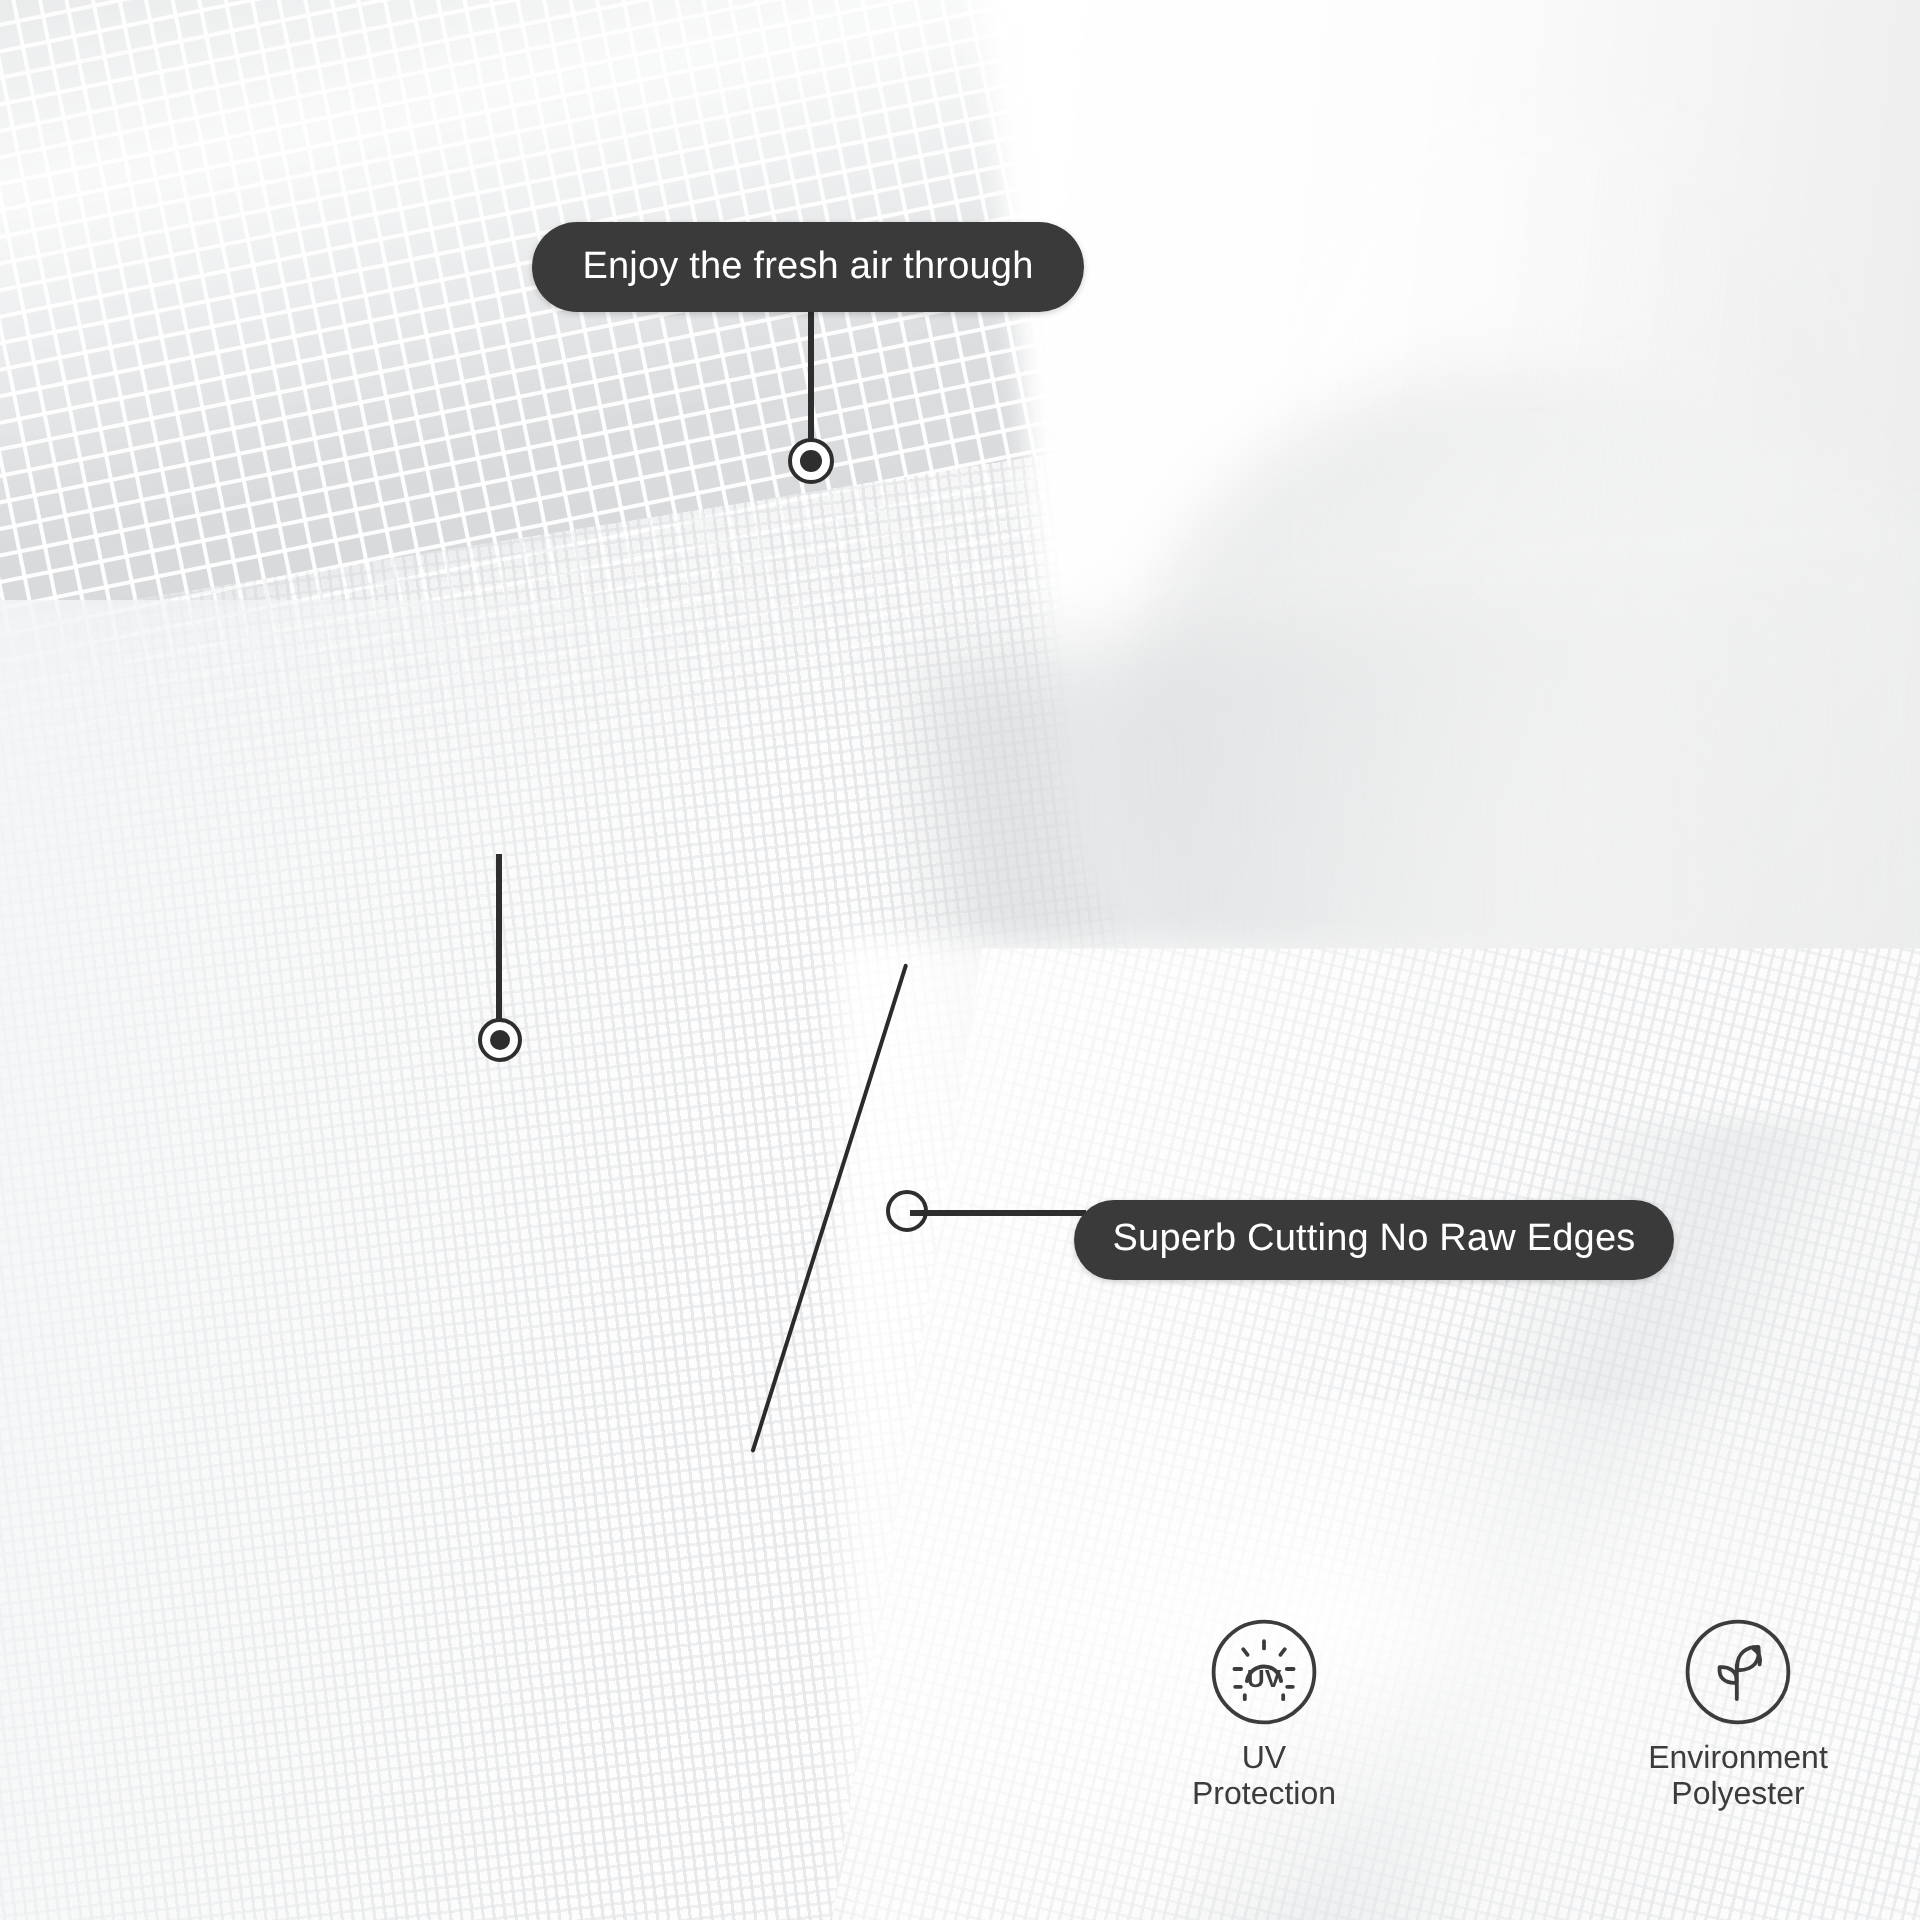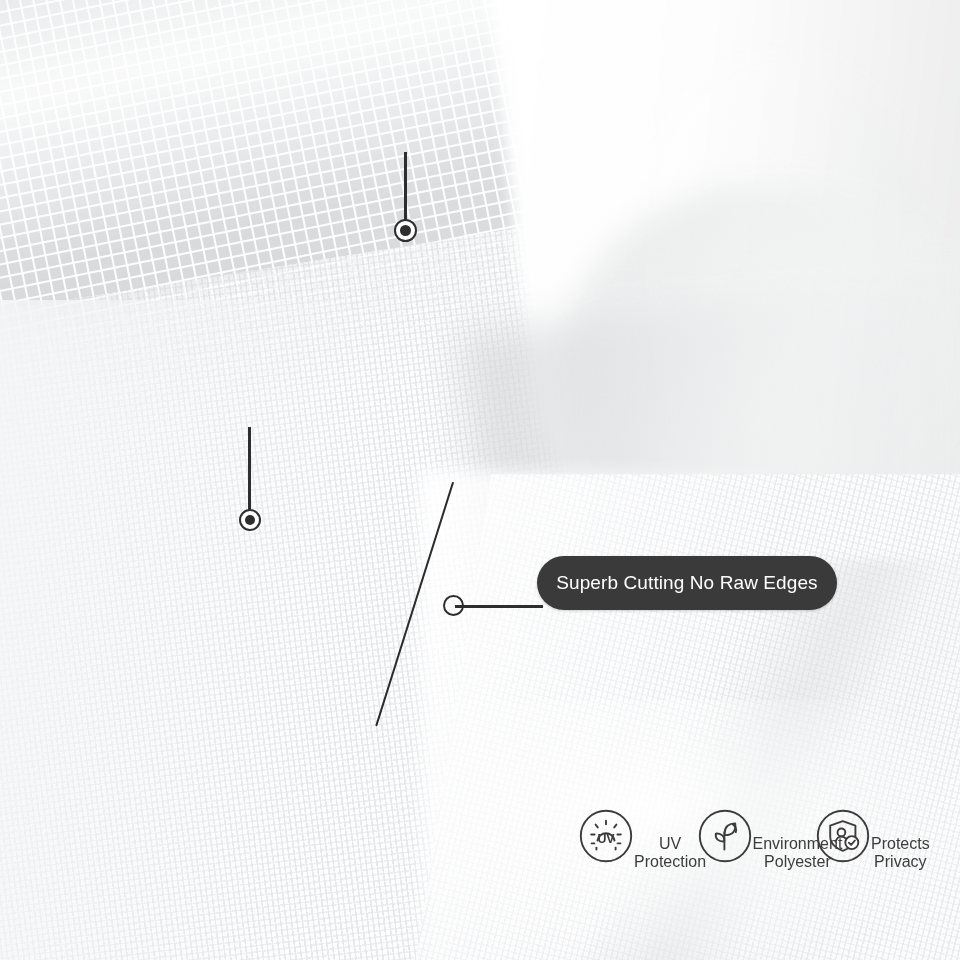--- a/index.html
+++ b/index.html
@@ -144,21 +144,21 @@
     color:#fff;
     border-radius:999px;
     font-size:19px;
     letter-spacing:.1px;
     white-space:nowrap;
     box-shadow:0 1px 3px rgba(0,0,0,.18);
     z-index:30;
   }
   #pill-air   {left:266px; top:111px; width:276px; height:45px;}
   #pill-fiber {left:110px; top:388px; width:277px; height:42px;}
-  #pill-edges {left:537px; top:556px; width:300px; height:54px;}
+  #pill-edges {left:537px; top:600px; width:300px; height:40px;}
 
   
   .leader{position:absolute;background:#2e2e2e;z-index:28;}
   #leader-air   {left:404px; top:152px; width:2.6px; height:78px;}
   #leader-fiber {left:248px; top:427px; width:2.6px; height:92px;}
   #leader-edges {left:455px; top:605px; width:88px;  height:2.6px;}
 
   
   .marker{
     position:absolute;z-index:31;
@@ -192,21 +192,21 @@
     position:absolute;
     left:578px; top:808px;
     width:345px; height:115px;
     display:flex;
     justify-content:space-between;
     align-items:flex-start;
     z-index:30;
   }
   .feature{
     width:108px;
-    display:flex;flex-direction:row;align-items:flex-end;
+    display:flex;flex-direction:column;align-items:center;
   }
   .feature .ring{
     width:56px;height:56px;
     display:flex;align-items:center;justify-content:center;
     margin-bottom:7px;
   }
   .feature .cap{
     text-align:center;
     font-size:16px;
     line-height:18px;
@@ -232,20 +232,21 @@
   <div class="flap-hilite"></div>
   <div class="flap-edge-shade"></div>
   <div class="bottom-glow"></div>
 
   <div class="cut-edge"></div>
 
   <div class="leader" id="leader-air"></div>
   <div class="marker" id="marker-air">
     <i></i>
   </div>
+  <div class="pill" id="pill-air">Enjoy the fresh air through</div>
 
   <div class="leader" id="leader-fiber"></div>
   <div class="marker" id="marker-fiber">
     <i></i>
   </div>
 
   <div class="leader" id="leader-edges"></div>
   <div class="marker" id="marker-edges">
     <i></i>
   </div>
@@ -281,30 +282,15 @@
           <path d="M27.4 41.5 L27.4 24.5"></path>
           <path d="M27.6 25.2 C27.6 18.8 32.2 15.2 38.2 15.4 C39.4 22.6 35.6 27.4 27.6 27.1 Z"></path>
           <path d="M27.2 31.4 C27.2 27.6 23.6 25.2 18.8 25.6 C18.2 30.8 21.4 33.8 27.2 33.4 Z"></path>
           <path d="M35.8 16.4 C38.8 18.4 39.6 21.6 38.8 24.2"></path>
         </svg>
       </span>
       <span class="cap">Environment
 Polyester</span>
     </div>
 
-    <div class="feature">
-      <span class="ring">
-        <svg width="56" height="56" viewBox="0 0 56 56" fill="none" stroke="#3c3c3c" stroke-width="1.9" stroke-linecap="round" stroke-linejoin="round">
-          <circle cx="28" cy="28" r="25.2"></circle>
-          <path d="M27.8 13.2 L40.4 17.6 L40.4 28.6 C40.4 35.4 34.8 40.6 27.8 42.8
-                   C20.8 40.6 15.2 35.4 15.2 28.6 L15.2 17.6 Z"></path>
-          <circle cx="26.4" cy="24.4" r="3.9"></circle>
-          <path d="M20.6 33.6 C21.6 30.2 23.8 28.6 26.4 28.6 C28.2 28.6 29.8 29.3 31 30.6"></path>
-          <circle cx="36.8" cy="34.6" r="6.5" fill="#ffffff"></circle>
-          <path d="M33.9 34.7 L36.1 36.9 L39.9 32.5"></path>
-        </svg>
-      </span>
-      <span class="cap">Protects
-Privacy</span>
-    </div>
 
   </div>
 </div>
 
 </body></html>

